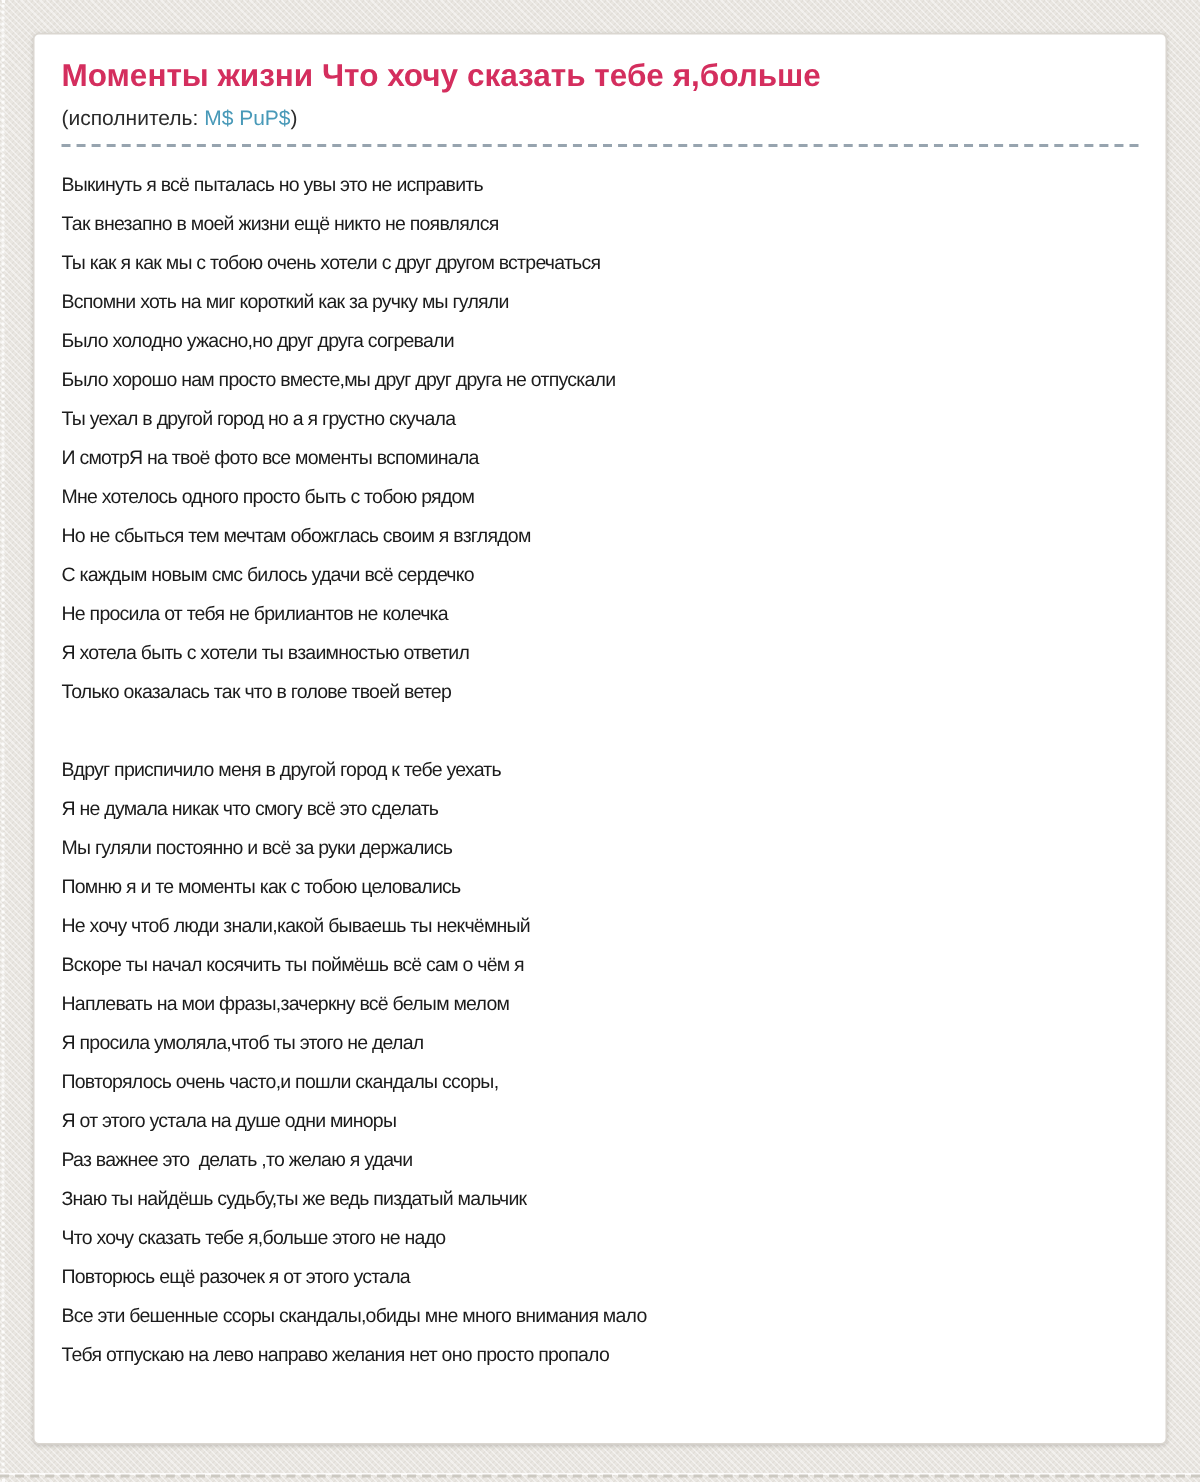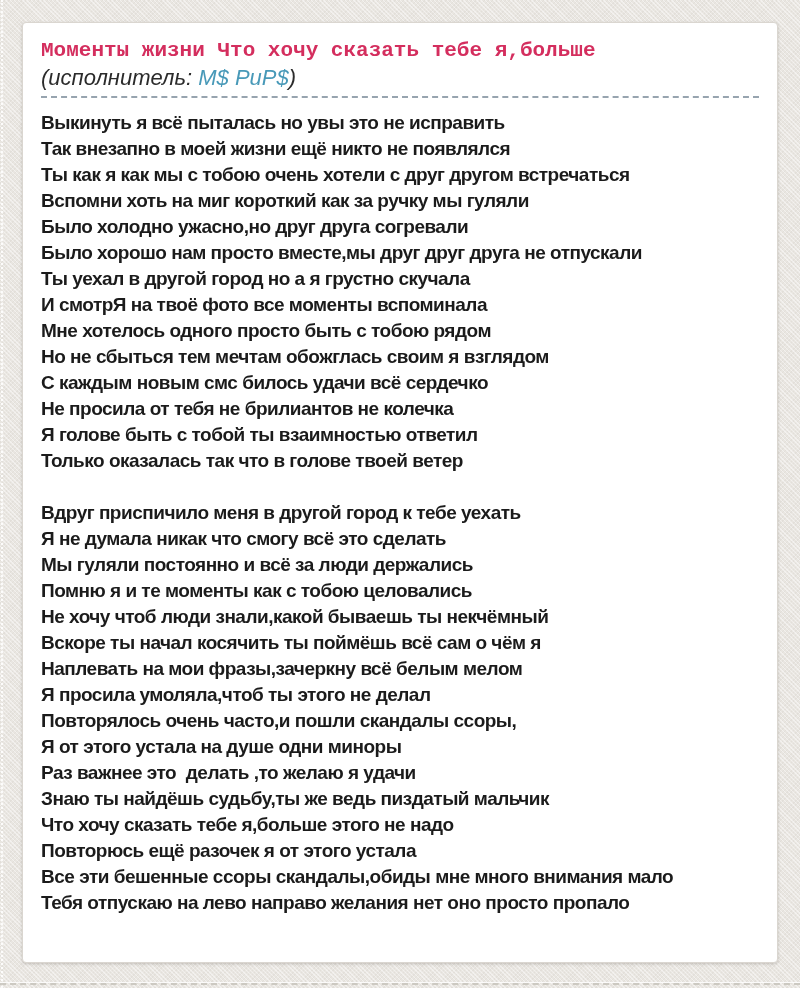--- a/index.html
+++ b/index.html
@@ -54,51 +54,49 @@
   .card-header {
     padding: 15px 18px 0 18px;
   }
 
   .page-title {
     font-size: 21px;
     font-weight: bold;
     color: #d42e5e;
     line-height: 26px;
     white-space: nowrap;
-    font-family: Liberation Mono, monospace;
   }
 
   .artist-line {
     margin-top: 3px;
-    font-size: 22px;
+    font-size: 14px;
     color: #2b2b2b;
     line-height: 22px;
     padding-bottom: 7px;
-    font-style: italic;
   }
 
   .artist-link {
     color: #4899b8;
     text-decoration: none;
     cursor: pointer;
   }
 
   .dotted-divider {
     margin: 0 18px;
     height: 0;
     border-bottom: 2px dashed #97a4af;
   }
 
   .lyrics {
     padding: 12px 18px 0 18px;
   }
 
   .lyric-line {
-    font-size: 19px;
-    font-weight: bold;
+    font-size: 13px;
+    font-weight: normal;
     letter-spacing: -0.5px;
     color: #1b1b1b;
     line-height: 26px;
     min-height: 26px;
     white-space: pre-wrap;
   }
 </style>
 </head>
 <body>
 
@@ -119,26 +117,26 @@
       <div class="lyric-line">Ты как я как мы с тобою очень хотели с друг другом встречаться</div>
       <div class="lyric-line">Вспомни хоть на миг короткий как за ручку мы гуляли</div>
       <div class="lyric-line">Было холодно ужасно,но друг друга согревали</div>
       <div class="lyric-line">Было хорошо нам просто вместе,мы друг друг друга не отпускали</div>
       <div class="lyric-line">Ты уехал в другой город но а я грустно скучала</div>
       <div class="lyric-line">И смотрЯ на твоё фото все моменты вспоминала</div>
       <div class="lyric-line">Мне хотелось одного просто быть с тобою рядом</div>
       <div class="lyric-line">Но не сбыться тем мечтам обожглась своим я взглядом</div>
       <div class="lyric-line">С каждым новым смс билось удачи всё сердечко</div>
       <div class="lyric-line">Не просила от тебя не брилиантов не колечка</div>
-      <div class="lyric-line">Я голове быть с тобой ты взаимностью ответил</div>
+      <div class="lyric-line">Я хотела быть с хотели ты взаимностью ответил</div>
       <div class="lyric-line">Только оказалась так что в голове твоей ветер</div>
       <div class="lyric-line"></div>
       <div class="lyric-line">Вдруг приспичило меня в другой город к тебе уехать</div>
       <div class="lyric-line">Я не думала никак что смогу всё это сделать</div>
-      <div class="lyric-line">Мы гуляли постоянно и всё за люди держались</div>
+      <div class="lyric-line">Мы гуляли постоянно и всё за руки держались</div>
       <div class="lyric-line">Помню я и те моменты как с тобою целовались</div>
       <div class="lyric-line">Не хочу чтоб люди знали,какой бываешь ты некчёмный</div>
       <div class="lyric-line">Вскоре ты начал косячить ты поймёшь всё сам о чём я</div>
       <div class="lyric-line">Наплевать на мои фразы,зачеркну всё белым мелом</div>
       <div class="lyric-line">Я просила умоляла,чтоб ты этого не делал</div>
       <div class="lyric-line">Повторялось очень часто,и пошли скандалы ссоры,</div>
       <div class="lyric-line">Я от этого устала на душе одни миноры</div>
       <div class="lyric-line">Раз важнее это  делать ,то желаю я удачи</div>
       <div class="lyric-line">Знаю ты найдёшь судьбу,ты же ведь пиздатый мальчик</div>
       <div class="lyric-line">Что хочу сказать тебе я,больше этого не надо</div>

